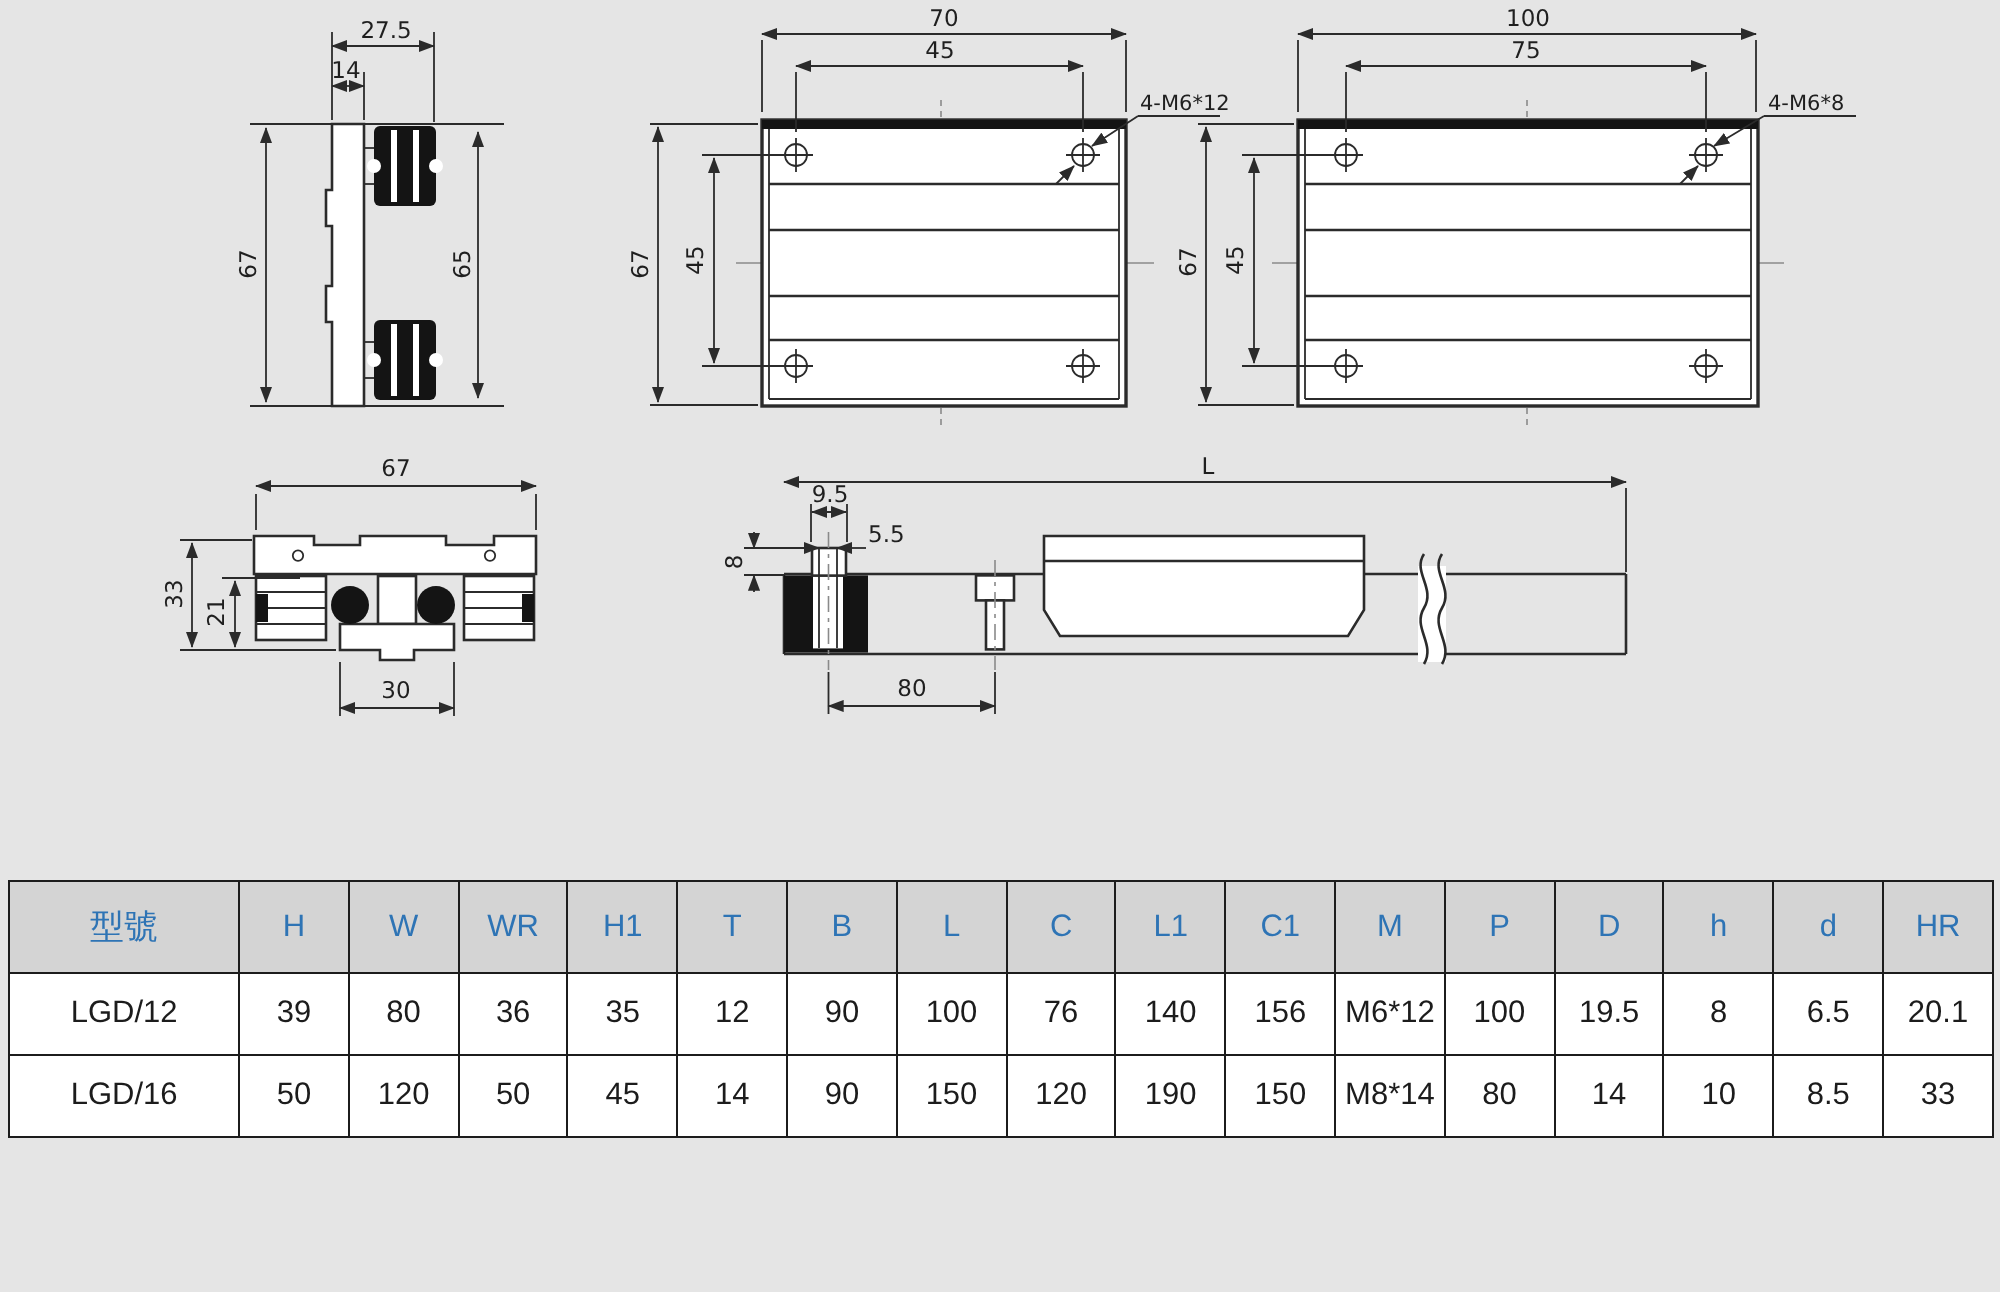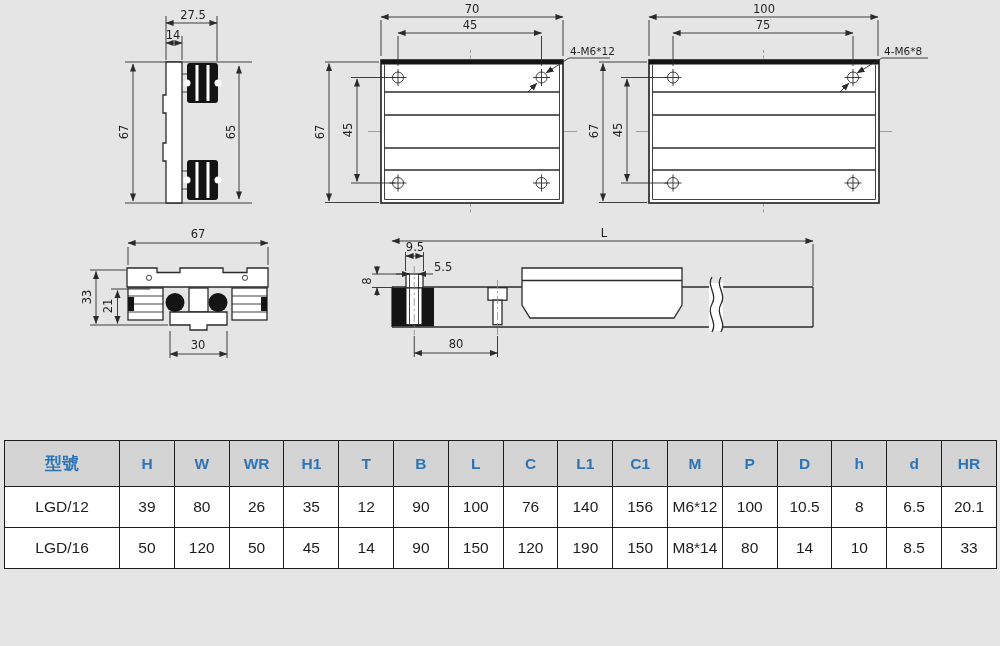--- a/index.html
+++ b/index.html
@@ -14,21 +14,21 @@
   .dim{stroke:#2b2b2b;stroke-width:0.9;fill:none;marker-start:url(#a);marker-end:url(#a);}
   .de{stroke:#2b2b2b;stroke-width:0.9;fill:none;marker-end:url(#a);}
   .cl{stroke:#8a8a8a;stroke-width:0.8;fill:none;}
   .dash{stroke-dasharray:3 2.5;}
   .dashdot{stroke-dasharray:8 3 2 3;}
   .blk{fill:#141414;stroke:none;}
   .spec-table{border-collapse:collapse;table-layout:fixed;width:993px;margin:0 0 0 4px;
               background:#fff;}
   .spec-table th,.spec-table td{border:1.6px solid #1c1c1c;text-align:center;vertical-align:middle;
               font-family:"Liberation Sans",sans-serif;overflow:hidden;}
-  .spec-table th{background:#d4d4d4;color:#2e74b5;font-weight:bold;font-size:15.5px;height:43px;}
+  .spec-table th{background:#d4d4d4;color:#2e74b5;font-weight:normal;font-size:15.5px;height:43px;}
   .spec-table th:first-child{font-size:17px;}
   .spec-table td{font-size:15.5px;color:#1c1c1c;height:38px;}
   .tbl-wrap{position:absolute;left:0;top:440px;width:1000px;}
 </style>
 </head>
 <body>
 
 <div class="sheet">
 
 <svg width="1000" height="440" viewBox="0 0 1000 440">
@@ -304,31 +304,31 @@
             <th>h</th>
             <th>d</th>
             <th>HR</th>
           </tr>
         </thead>
       <tbody id="tbl-body">
           <tr>
             <td>LGD/12</td>
             <td>39</td>
             <td>80</td>
-            <td>26</td>
+            <td>36</td>
             <td>35</td>
             <td>12</td>
             <td>90</td>
             <td>100</td>
             <td>76</td>
             <td>140</td>
             <td>156</td>
             <td>M6*12</td>
             <td>100</td>
-            <td>10.5</td>
+            <td>19.5</td>
             <td>8</td>
             <td>6.5</td>
             <td>20.1</td>
           </tr>
           <tr>
             <td>LGD/16</td>
             <td>50</td>
             <td>120</td>
             <td>50</td>
             <td>45</td>

